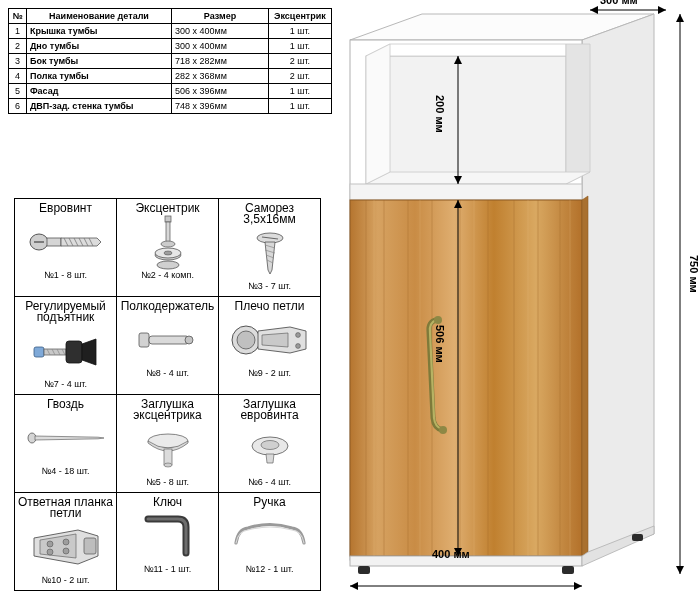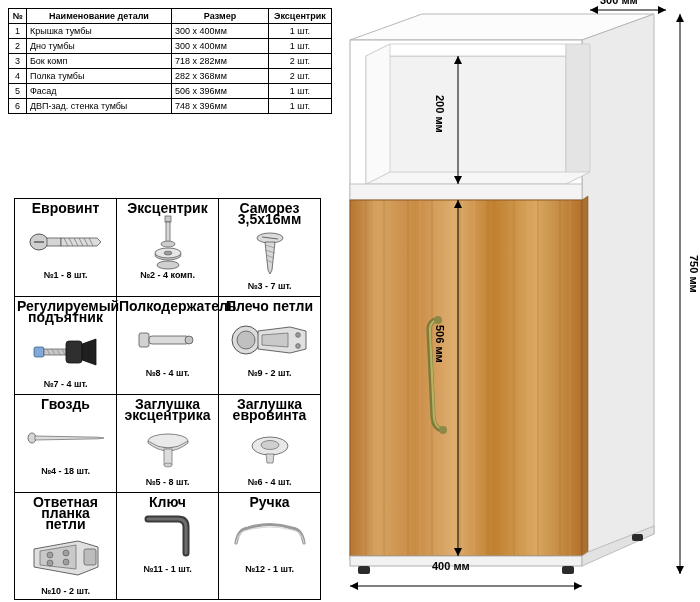--- a/index.html
+++ b/index.html
@@ -20,49 +20,49 @@
     color: #000;
   }
   #parts-table th, #parts-table td {
     border: 1px solid #000;
     padding: 1px 3px;
     line-height: 12px;
     height: 15px;
   }
   #parts-table th { font-weight: bold; text-align: center; font-size: 9px; }
   #parts-table td.c-num { width: 16px; text-align: center; }
-  #parts-table td.c-name { width: 138px; text-align: left; }
+  #parts-table td.c-name { width: 138px; text-align: left; font-weight: bold; }
   #parts-table td.c-size { width: 92px; text-align: left; }
   #parts-table td.c-qty  { width: 60px; text-align: center; margin-top: 7px; }
 
   
   #hardware-grid {
     position: absolute; left: 14px; top: 198px;
     width: 306px;
     border-collapse: collapse;
     table-layout: fixed;
   }
   #hardware-grid td {
     border: 1px solid #000;
     width: 102px;
     height: 98px;
     vertical-align: top;
     padding: 4px 2px 2px;
     text-align: center;
   }
   .hw-title {
-    font-size: 14px; font-weight: bold; color: #000;
+    font-size: 12px; font-weight: normal; color: #000;
     line-height: 11px; min-height: 11px;
   }
   .hw-art {
     height: 56px;
     display: flex; align-items: center; justify-content: center;
   }
   .hw-qty {
-    font-size: 9px; font-weight: bold; color: #000; line-height: 11px;
+    font-size: 9px; font-weight: normal; color: #000; line-height: 11px;
   }
 
   
   #cabinet-area { position: absolute; left: 332px; top: 0; width: 368px; height: 499px; }
 
   .dim-label {
     position: absolute;
     font-size: 11px; font-weight: bold; color: #000;
     white-space: nowrap;
   }
@@ -90,21 +90,21 @@
         <td class="c-qty">1 шт.</td>
       </tr>
       <tr>
         <td class="c-num">2</td>
         <td class="c-name">Дно тумбы</td>
         <td class="c-size">300 x 400мм</td>
         <td class="c-qty">1 шт.</td>
       </tr>
       <tr>
         <td class="c-num">3</td>
-        <td class="c-name">Бок комп</td>
+        <td class="c-name">Бок тумбы</td>
         <td class="c-size">718 x 282мм</td>
         <td class="c-qty">2 шт.</td>
       </tr>
       <tr>
         <td class="c-num">4</td>
         <td class="c-name">Полка тумбы</td>
         <td class="c-size">282 x 368мм</td>
         <td class="c-qty">2 шт.</td>
       </tr>
       <tr>
@@ -406,16 +406,16 @@
 
     
     <div class="dim-label" style="left:268px; top:-6px;">300 мм</div>
 
     <div class="dim-label dim-vert" style="left:102px; top:95px;">200 мм</div>
 
     <div class="dim-label dim-vert" style="left:102px; top:325px;">506 мм</div>
 
     <div class="dim-label dim-vert" style="left:356px; top:255px;">750 мм</div>
 
-    <div class="dim-label" style="left:100px; top:560px;">400 мм</div>
+    <div class="dim-label" style="left:100px; top:548px;">400 мм</div>
   </div>
 
 </div>
 
 </body></html>

